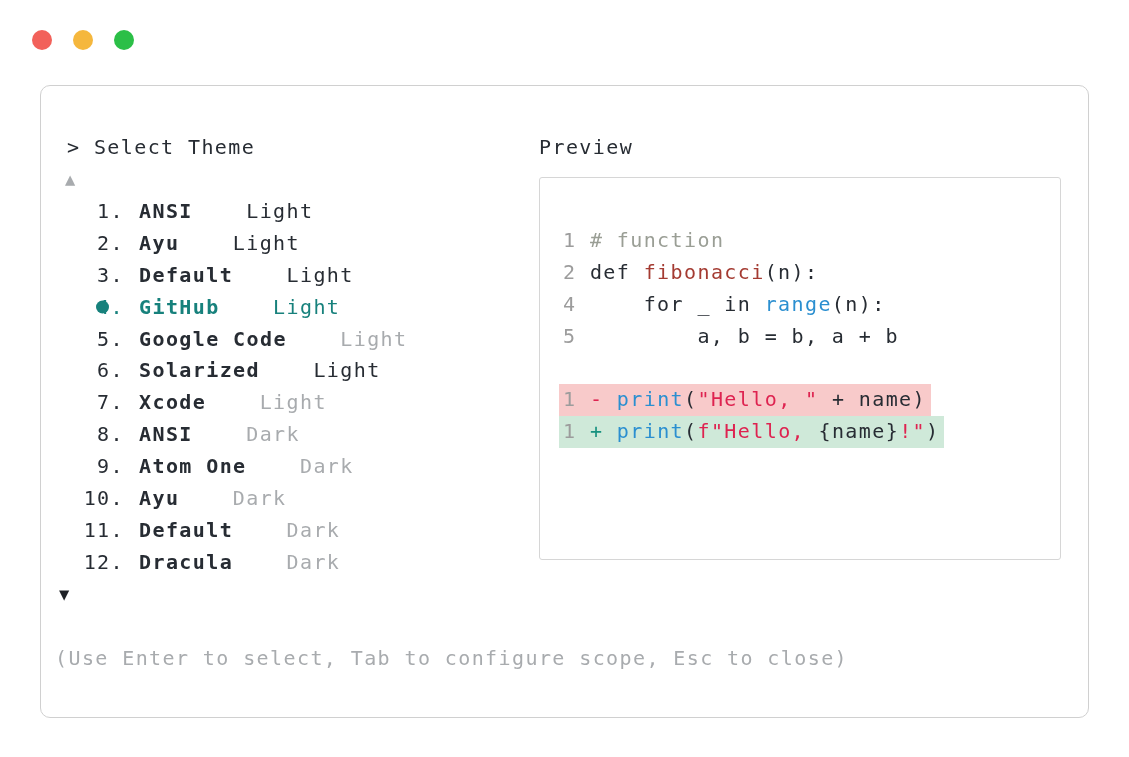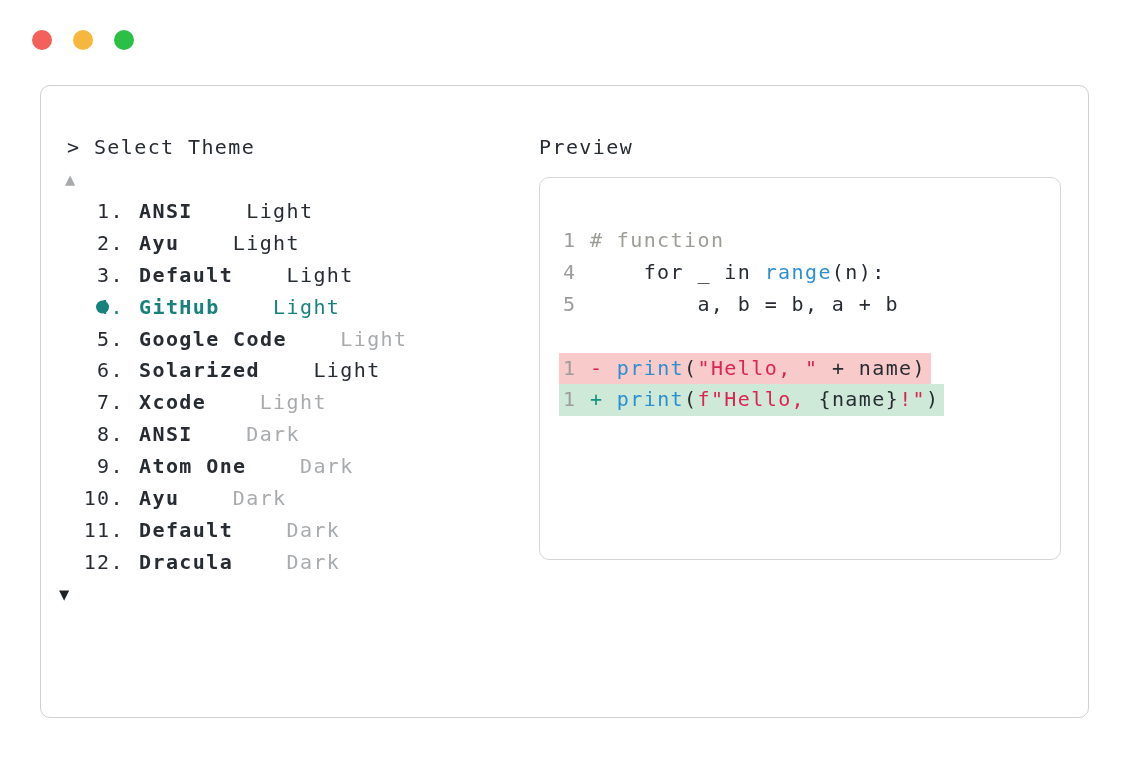--- a/index.html
+++ b/index.html
@@ -32,21 +32,21 @@
   .row .name { margin-left:15px; color:var(--text-dark);font-weight:bold; }
   .row .variant { color:var(--text-dark); }
   .row .variant.muted { color:var(--text-muted); }
   .row.selected .num, .row.selected .name, .row.selected .variant { color:var(--accent-teal); }
 
   .hint { position:absolute; left:14px; top:556px; line-height:32px; color:var(--text-muted); }
 
   
   .preview-title { position:absolute; left:498px; top:45px; line-height:32px; color:var(--text-dark); }
   .preview-box { position:absolute; left:498px; top:91px; width:522px; height:383px;
-                 border:1.5px solid var(--preview-border); border-radius:10px; background:#fff;
+                 border:1.5px solid var(--preview-border); border-radius:3px; background:#fff;
                  padding:47px 16px 0 23px; overflow:hidden; }
   .code-line { height:31.9px; line-height:31.9px; white-space:pre; }
   .hl { display:inline-block; padding:0 5px 0 4px; margin-left:-4px; }
   .hl.removed { background:var(--diff-removed-bg); }
   .hl.added   { background:var(--diff-added-bg); }
 
   .tk-num     { color:var(--line-number); }
   .tk-plain   { color:var(--text-dark); }
   .tk-comment { color:var(--comment); }
   .tk-fn      { color:var(--function-red); }
@@ -132,25 +132,27 @@
         </div>
         <div class="row">
           <span class="num">12.</span>
           <span class="name">Dracula</span>
           <span class="variant muted"> Dark</span>
         </div>
       </div>
 
     <div class="scroll-down">▼</div>
 
+    <div class="hint">(Use Enter to select, Tab to configure scope, Esc to close)</div>
 
     <div class="preview-title">Preview</div>
 
     <div class="preview-box" id="code">
         <div class="code-line"><span class="tk-num">1</span><span class="tk-plain"> </span><span class="tk-comment"># function</span></div>
+        <div class="code-line"><span class="tk-num">2</span><span class="tk-plain"> def </span><span class="tk-fn">fibonacci</span><span class="tk-plain">(n):</span></div>
         <div class="code-line"><span class="tk-num">4</span><span class="tk-plain">     for _ in </span><span class="tk-builtin">range</span><span class="tk-plain">(n):</span></div>
         <div class="code-line"><span class="tk-num">5</span><span class="tk-plain">         a, b = b, a + b</span></div>
         <div class="code-line"></div>
         <div class="code-line"><span class="hl removed"><span class="tk-num">1</span><span class="tk-plain"> </span><span class="tk-minus">-</span><span class="tk-plain"> </span><span class="tk-builtin">print</span><span class="tk-plain">(</span><span class="tk-str">"Hello, "</span><span class="tk-plain"> + name)</span></span></div>
         <div class="code-line"><span class="hl added"><span class="tk-num">1</span><span class="tk-plain"> </span><span class="tk-plus">+</span><span class="tk-plain"> </span><span class="tk-builtin">print</span><span class="tk-plain">(</span><span class="tk-str">f"Hello, </span><span class="tk-plain">{name}</span><span class="tk-str">!"</span><span class="tk-plain">)</span></span></div>
       </div>
 
   </div>
 </div>
 

